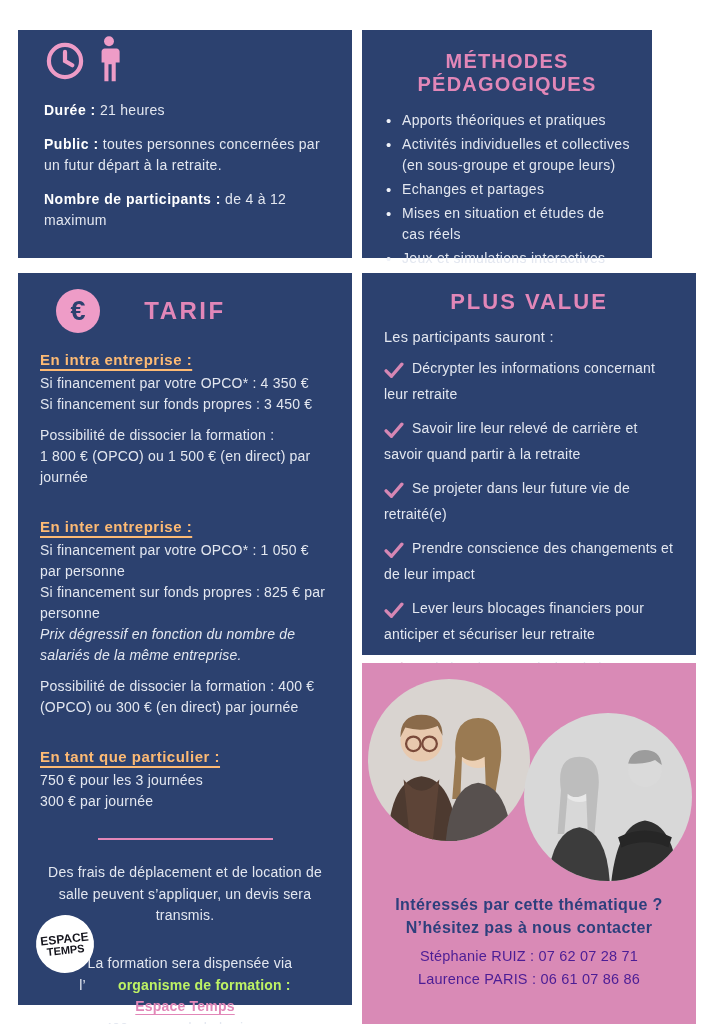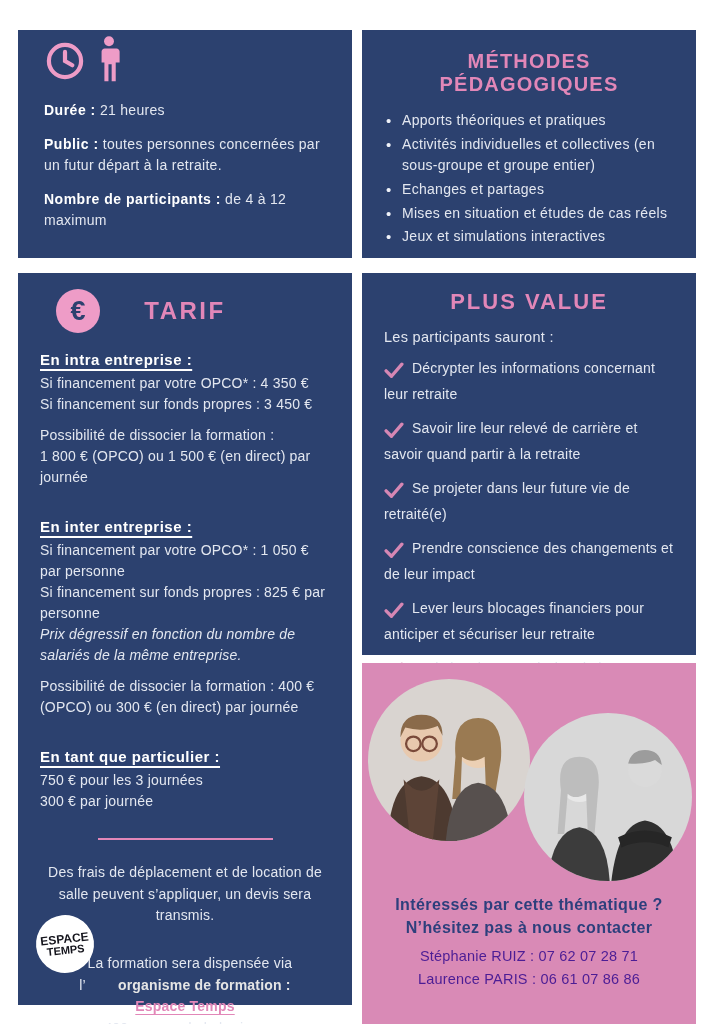--- a/index.html
+++ b/index.html
@@ -10,21 +10,21 @@
   .panel{position:absolute;background:#2c416f;color:#e3e7f0;box-sizing:border-box;}
   .panel.pink{background:#d98ab6;color:#2c416f;}
 
   
   .panel-info{left:18px;top:30px;width:334px;height:228px;padding:12px 26px;}
   .icon-row{display:flex;align-items:flex-end;gap:10px;height:44px;margin-bottom:14px;}
   .info-line{font-size:14px;line-height:1.5;letter-spacing:.3px;margin:0 0 13px 0;}
   .info-line b{color:#ffffff;letter-spacing:.5px;}
 
   
-  .panel-methodes{left:362px;top:30px;width:334px;height:228px;padding:20px 22px;}
+  .panel-methodes{left:362px;top:30px;width:290px;height:228px;padding:20px 22px;}
   .panel-title{
     color:#e287b8;font-weight:bold;text-align:center;
     font-size:20px;letter-spacing:1.2px;margin:0 0 14px 0;
   }
   .bullet-list{list-style:none;margin:0;padding:0;font-size:14px;line-height:1.55;letter-spacing:.3px;}
   .bullet-list li{position:relative;padding-left:18px;margin-bottom:2px;}
   .bullet-list li .dot{position:absolute;left:2px;top:-1px;font-size:15px;color:#eef1f8;}
 
   
   .panel-tarif{left:18px;top:273px;width:334px;height:732px;padding:16px 22px;}
@@ -32,31 +32,31 @@
   .euro-badge{
     position:absolute;left:16px;top:0;width:44px;height:44px;border-radius:50%;
     background:#ee9cc7;color:#2c416f;display:flex;align-items:center;justify-content:center;
     font-size:27px;font-weight:bold;
   }
   .tarif-title{
     text-align:center;color:#e287b8;font-weight:bold;font-size:24px;
     letter-spacing:2.5px;line-height:44px;margin:0;
   }
   .tarif-section-heading{
-    font-size:15px;font-weight:bold;color:#ffffff;letter-spacing:.5px;
+    font-size:15px;font-weight:bold;color:#fdba74;letter-spacing:.5px;
     text-decoration:underline;text-underline-offset:4px;text-decoration-thickness:2px;
     margin:14px 0 5px 0;
   }
   .tarif-line{font-size:14px;line-height:1.5;letter-spacing:.2px;margin:0;}
   .tarif-note{font-size:14px;line-height:1.5;letter-spacing:.2px;margin:10px 0 0 0;}
   .italic{font-style:italic;}
   .tarif-divider{width:175px;height:2px;background:#e287b8;border:none;margin:26px auto 22px auto;}
   .tarif-frais{font-size:14px;line-height:1.55;text-align:center;letter-spacing:.2px;margin:0 0 26px 0;}
   .tarif-footnote{font-size:14px;line-height:1.55;text-align:center;letter-spacing:.2px;margin:0;}
-  .tarif-footnote b{color:#e5e5e5;margin-left:32px;}
+  .tarif-footnote b{color:#bef264;margin-left:32px;}
   .org-link{color:#e287b8;font-weight:bold;text-decoration:underline;text-underline-offset:3px;cursor:pointer;}
   .org-address{font-size:14px;line-height:1.55;text-align:center;letter-spacing:.2px;margin:0;}
   .logo-circle{
     position:absolute;left:18px;top:642px;width:58px;height:58px;border-radius:50%;
     background:#ffffff;color:#14141c;display:flex;flex-direction:column;align-items:center;
     justify-content:center;transform:rotate(-6deg);
   }
   .logo-circle span{font-weight:900;font-size:12px;letter-spacing:0;line-height:1;}
   .logo-circle span:last-child{font-size:11px;}
 
@@ -102,21 +102,21 @@
     </div>
     <p class="info-line"><b>Durée :</b><span> 21 heures</span></p>
     <p class="info-line"><b>Public :</b><span> toutes personnes concernées par un futur départ à la retraite.</span></p>
     <p class="info-line"><b>Nombre de participants :</b><span> de 4 à 12 maximum</span></p>
   </section>
 
   <section class="panel panel-methodes">
     <h2 class="panel-title">MÉTHODES PÉDAGOGIQUES</h2>
     <ul class="bullet-list">
       <li><span class="dot">•</span><span>Apports théoriques et pratiques</span></li>
-      <li><span class="dot">•</span><span>Activités individuelles et collectives (en sous-groupe et groupe entier)</span></li>
+      <li><span class="dot">•</span><span>Activités individuelles et collectives (en sous-groupe et groupe leurs)</span></li>
       <li><span class="dot">•</span><span>Echanges et partages</span></li>
       <li><span class="dot">•</span><span>Mises en situation et études de cas réels</span></li>
       <li><span class="dot">•</span><span>Jeux et simulations interactives</span></li>
     </ul>
   </section>
 
   <section class="panel panel-tarif">
     <div class="tarif-header">
       <span class="euro-badge">
           <span>€</span>

